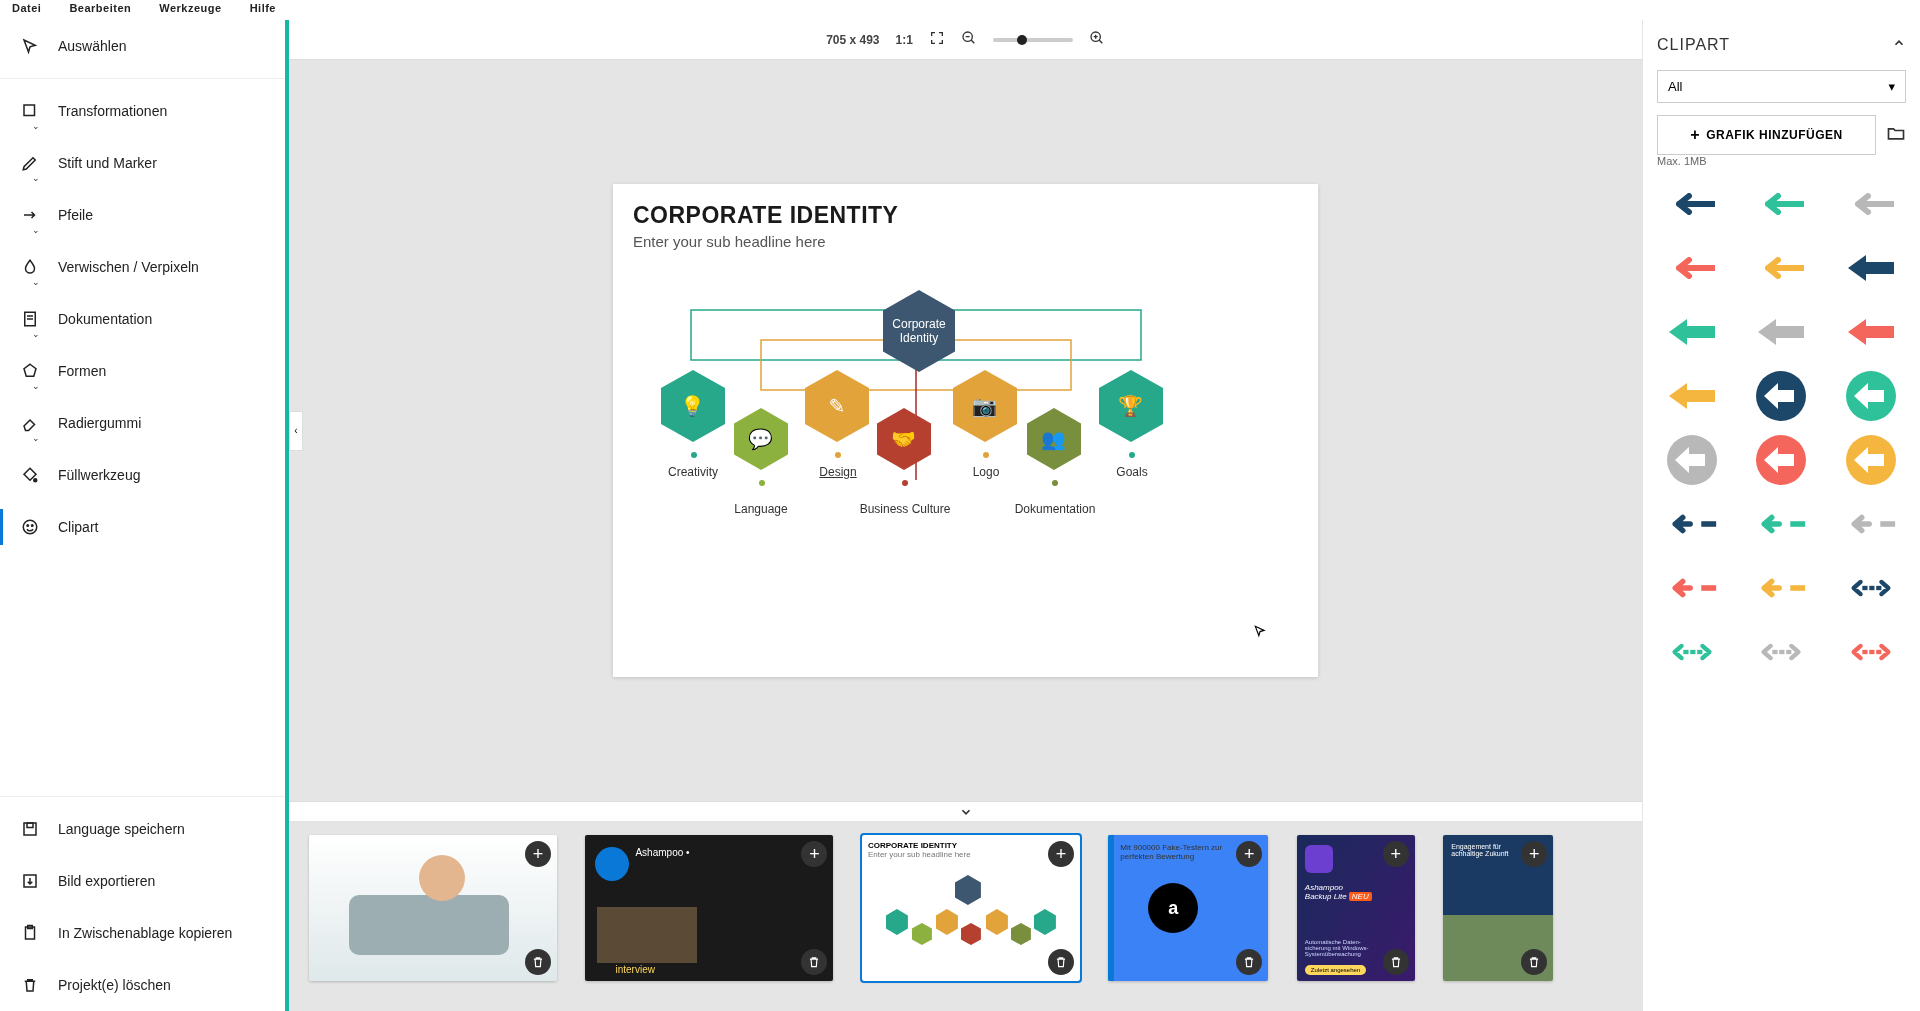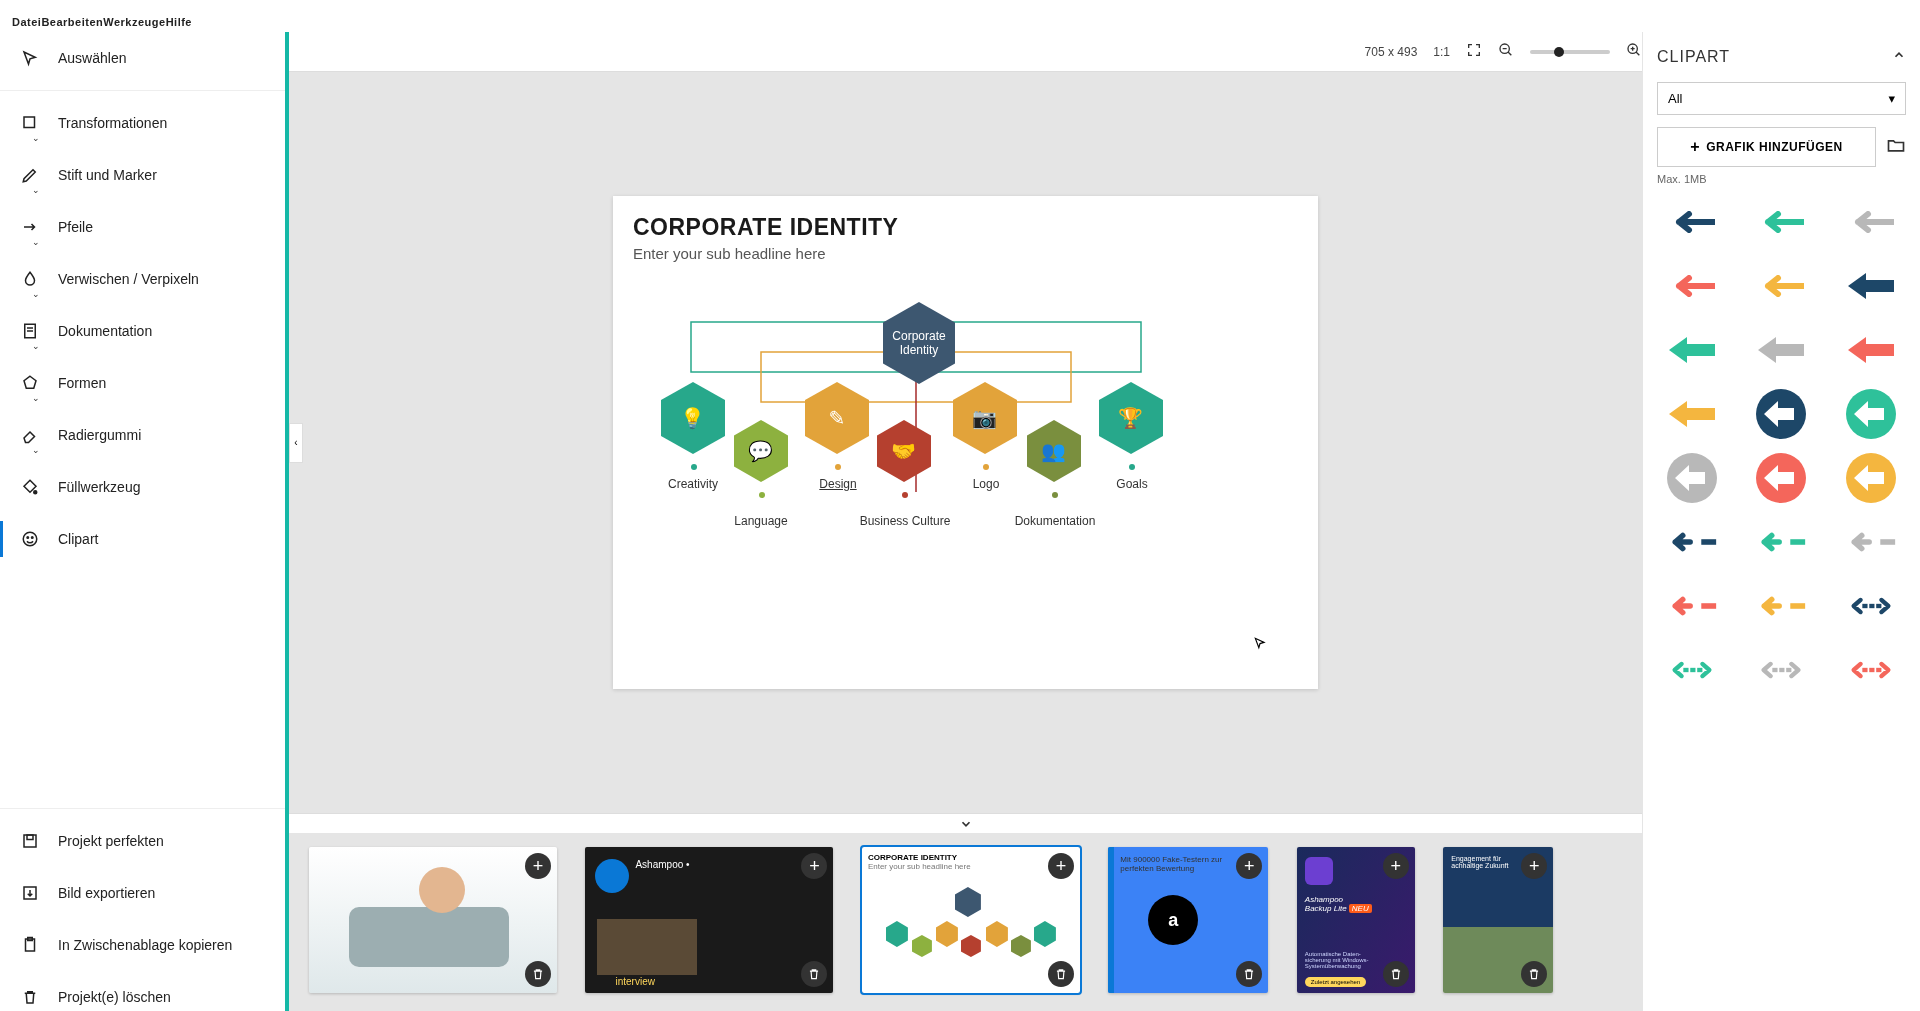--- a/index.html
+++ b/index.html
@@ -1,35 +1,35 @@
 <!DOCTYPE html>
 <html><head>
 <meta charset="utf-8">
 <style>
 * { margin: 0; padding: 0; box-sizing: border-box; font-family: "Segoe UI", Arial, sans-serif; }
 body { background: #fff; overflow: hidden; width: 1920px; height: 1011px; }
 
 
-.menubar { height: 20px; display: flex; padding: 16px 12px; font-size: 11px; font-weight: 600; color: #222; }
+.menubar { height: 20px; display: flex; gap: 28px; padding: 2px 12px; font-size: 11px; font-weight: 600; color: #222; }
 .menubar > div { cursor: pointer; letter-spacing: 0.5px; }
 
 
 .app { display: flex; height: calc(1011px - 20px); }
 
 .sidebar-left { width: 289px; border-right: 4px solid #14b8a6; display: flex; flex-direction: column; }
 .tool-btn { display: flex; align-items: center; gap: 18px; padding: 16px 20px; font-size: 14px; color: #222; cursor: pointer; position: relative; }
 .tool-btn.active::before { content:""; position:absolute; left:0; top:8px; bottom:8px; width:3px; background:#0a78d6; }
 .tool-btn .ico { width:20px; height:20px; display:flex; align-items:center; justify-content:center; color:#333; }
 .tool-btn .sub { position:absolute; left:32px; bottom:6px; font-size:9px; }
 .sep { height:1px; background:#eee; margin:6px 0; }
 
 .center { flex:1; display:flex; flex-direction:column; background:#e5e5e5; position:relative; }
 
 
-.canvas-ctrl { height:40px; background:#fff; border-bottom:1px solid #ddd; display:flex; align-items:center; justify-content:flex-end; gap:16px; font-size:12px; color:#444; }
+.canvas-ctrl { height:40px; background:#fff; border-bottom:1px solid #ddd; display:flex; align-items:center; justify-content:center; gap:16px; font-size:12px; color:#444;font-weight:bold; }
 .slider { width:80px; height:4px; background:#ccc; border-radius:2px; position:relative; }
 .slider .knob { width:10px; height:10px; border-radius:50%; background:#222; position:absolute; top:-3px; left:30%; }
 
 .canvas-area { flex:1; display:flex; align-items:center; justify-content:center; position:relative; }
 .collapse-left { position:absolute; left:0; top:50%; transform:translateY(-50%); width:14px; height:40px; background:#fff; border:1px solid #ddd; display:flex; align-items:center; justify-content:center; font-size:10px; cursor:pointer; }
 
 .slide { width:705px; height:493px; background:#fff; box-shadow:0 1px 4px rgba(0,0,0,.15); padding:18px 20px; position:relative; }
 .slide h2 { font-size:23px; font-weight:700; color:#1a1a1a; letter-spacing:.5px; }
 .slide .sub { font-size:15px; color:#555; margin-top:4px; }
 
@@ -46,21 +46,21 @@
 .thumb.sel { outline:2px solid #0a78d6; }
 .thumb .add { position:absolute; top:6px; right:6px; width:26px; height:26px; border-radius:50%; background:#333; color:#fff; display:flex; align-items:center; justify-content:center; font-size:18px; cursor:pointer; }
 .thumb .del { position:absolute; bottom:6px; right:6px; width:26px; height:26px; border-radius:50%; background:#333; color:#fff; display:flex; align-items:center; justify-content:center; cursor:pointer; }
 
 
 .sidebar-right { width:278px; border-left:1px solid #e5e5e5; padding:16px 14px; }
 .panel-title { font-size:16px; font-weight:500; letter-spacing:1px; color:#333; display:flex; justify-content:space-between; align-items:center; }
 .dropdown { margin-top:16px; border:1px solid #ccc; padding:8px 10px; font-size:13px; display:flex; justify-content:space-between; align-items:center; cursor:pointer; }
 .add-graphic { margin-top:12px; display:flex; gap:10px; align-items:center; }
 .add-graphic button { flex:1; border:1px solid #ccc; background:#fff; padding:10px 8px; font-size:12px; font-weight:600; letter-spacing:.5px; display:flex; align-items:center; justify-content:center; gap:6px; cursor:pointer; }
-.max { font-size:11px; color:#666; margin-top:6px; }
+.max { font-size:11px; color:#666; margin-top:0; }
 .clipart-grid { margin-top:20px; display:grid; grid-template-columns:repeat(3,1fr); gap:30px 20px; justify-items:center; }
 .clip { width:52px; height:34px; display:flex; align-items:center; justify-content:center; cursor:pointer; }
 
 .tray::-webkit-scrollbar{height:10px;} .tray::-webkit-scrollbar-thumb{background:#bbb;border-radius:4px;}
 
 .cursor-fake { position:absolute; width:14px; height:14px; }
 </style>
 </head>
 <body>
 
@@ -168,21 +168,21 @@
       <span>Clipart</span>
     </div>
     <div class="sep" style="margin-top:auto;"></div>
     <div class="tool-btn">
       <span class="ico">
           <svg viewBox="0 0 24 24" width="18" height="18" fill="none" stroke="#222" stroke-width="2">
             <rect x="4" y="4" width="16" height="16"></rect>
             <rect x="8" y="4" width="8" height="6"></rect>
           </svg>
         </span>
-      <span>Projekt perfekten</span>
+      <span>Language speichern</span>
     </div>
     <div class="tool-btn">
       <span class="ico">
           <svg viewBox="0 0 24 24" width="18" height="18" fill="none" stroke="#222" stroke-width="2">
             <rect x="4" y="4" width="16" height="16"></rect>
             <path d="M12 8v8m-3-3 3 3 3-3"></path>
           </svg>
         </span>
       <span>Bild exportieren</span>
     </div>

